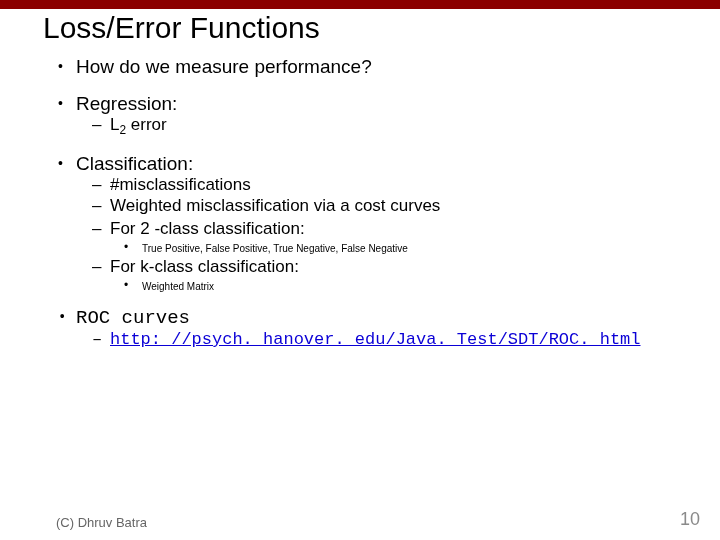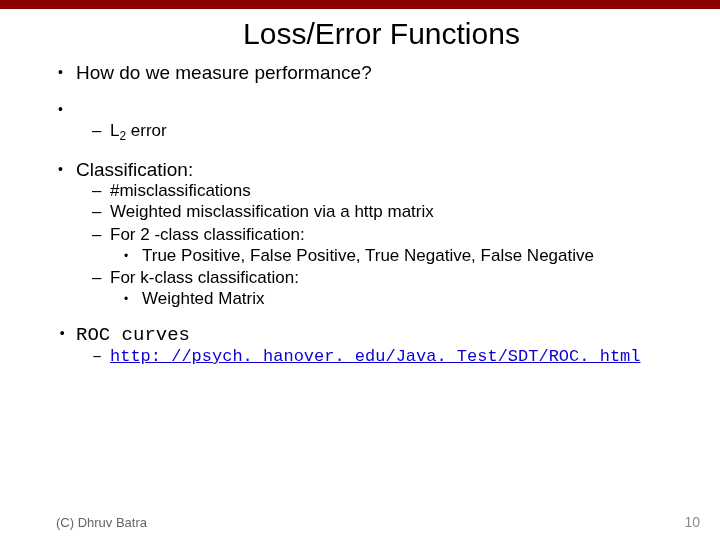--- a/index.html
+++ b/index.html
@@ -1,56 +1,56 @@
 <!DOCTYPE html>
 <html><head>
 <meta charset="utf-8">
 <style>
   * { margin: 0; padding: 0; box-sizing: border-box; }
   html, body { width: 720px; height: 540px; font-family: Arial, Helvetica, sans-serif; background: #fff; color: #000; overflow: hidden; }
   .top-bar { height: 9px; background: #8b0000; }
   .slide { position: relative; width: 720px; height: 540px; }
-  .title { font-size: 30px; text-align: center; padding-top: 8px; padding-bottom: 10px; font-weight: 400; margin-left: 43px; }
+  .title { font-size: 30px; text-align: left; padding-top: 2px; padding-bottom: 10px; font-weight: 400; margin-left: 43px; }
   .body { padding-left: 60px; padding-right: 22px; font-size: 19px; line-height: 1.22; }
   ul { list-style: none; }
   .lvl1 > li { margin-bottom: 14px; }
   .lvl1 > li::before { content: "•"; display: inline-block; width: 18px; margin-left: -2px; font-size: 14px; vertical-align: 2px; }
   .lvl2 { padding-left: 32px; font-size: 17px; }
   .lvl2 > li::before { content: "–"; display: inline-block; width: 18px; }
-  .lvl3 { padding-left: 32px; font-size: 17px; }
+  .lvl3 { padding-left: 32px; font-size: 10px; }
   .lvl3 > li::before { content: "•"; display: inline-block; width: 18px; font-size: 12px; vertical-align: 1px; }
   .sub-gap { margin-top: 2px; }
   .sub-gap-sm { margin-top: 4px; font-family: Liberation Mono, monospace; }
   .subscript { font-size: 0.7em; vertical-align: sub; }
   .link { color: #0b00d6; text-decoration: underline; }
   .footer-left { position: absolute; left: 12px; bottom: 10px; font-size: 13px; color: #666; margin-left: 44px; }
-  .footer-right { position: absolute; right: 20px; bottom: 10px; font-size: 14px; color: #8a8a8a; }
+  .footer-right { position: absolute; right: 20px; bottom: 10px; font-size: 18px; color: #8a8a8a; }
 </style>
 </head>
 <body>
 
 <div class="slide">
   <div class="top-bar"></div>
   <h1 class="title">Loss/Error Functions</h1>
 
   <div class="body">
     <ul class="lvl1">
 
       <li><span>How do we measure performance?</span></li>
 
-      <li>
+      <li><span>Regression:</span>
         <ul class="lvl2">
           <li><span>L</span><span class="subscript">2</span><span> error</span></li>
         </ul>
       </li>
 
       <li><span>Classification:</span>
         <ul class="lvl2">
           <li><span>#misclassifications</span></li>
-          <li><span>Weighted misclassification via a http matrix</span></li>
+          <li><span>Weighted misclassification via a cost curves</span></li>
           <li class="sub-gap"><span>For 2 -class classification:</span>
             <ul class="lvl3">
               <li><span>True Positive, False Positive, True Negative, False Negative</span></li>
             </ul>
           </li>
           <li class="sub-gap"><span>For k-class classification:</span>
             <ul class="lvl3">
               <li><span>Weighted Matrix</span></li>
             </ul>
           </li>

